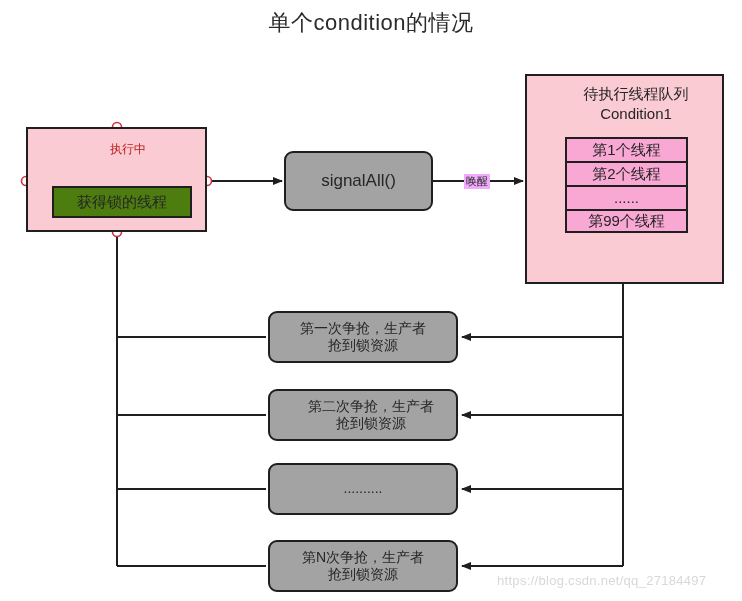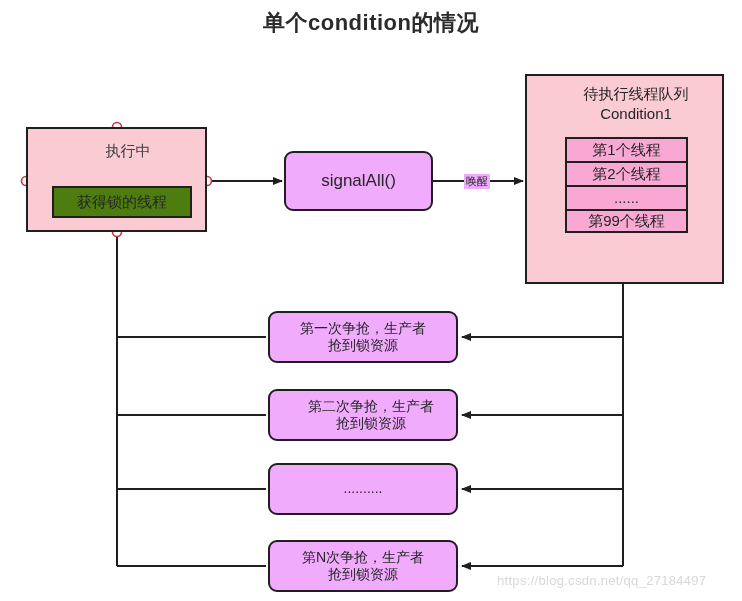--- a/index.html
+++ b/index.html
@@ -29,51 +29,51 @@
     pointer-events: none;
   }
 
   .title {
     position: absolute;
     left: 0;
     top: 8px;
     width: 742px;
     text-align: center;
     font-size: 22px;
-    font-weight: bold;
+    font-weight: normal;
     letter-spacing: 0.5px;
     color: #2b2b2b;
   }
 
   
   .node {
     position: absolute;
     box-sizing: border-box;
     border: 2px solid #1f1f1f;
     display: flex;
     align-items: center;
     justify-content: center;
     text-align: center;
     line-height: 1.22;
   }
   .pink { background: #fbcbd3; padding-left: 23px; }
-  .green { background: #f0abfc; }
+  .green { background: #a3a3a3; }
   .rounded { border-radius: 9px; }
 
   
   #exec-box {
     left: 26px; top: 127px;
     width: 181px; height: 105px;
     display: block;
     padding-top: 13px;
   }
   #exec-title {
-    font-size: 15px;
-    text-align: center;
-    color: #404040;
+    font-size: 12px;
+    text-align: center;
+    color: #b91c1c;
   }
   #exec-inner {
     position: absolute;
     left: 24px; top: 57px;
     width: 140px; height: 32px;
     box-sizing: border-box;
     border: 2px solid #1f1f1f;
     background: #4d7c0f;
     font-size: 15px;
     display: flex;

